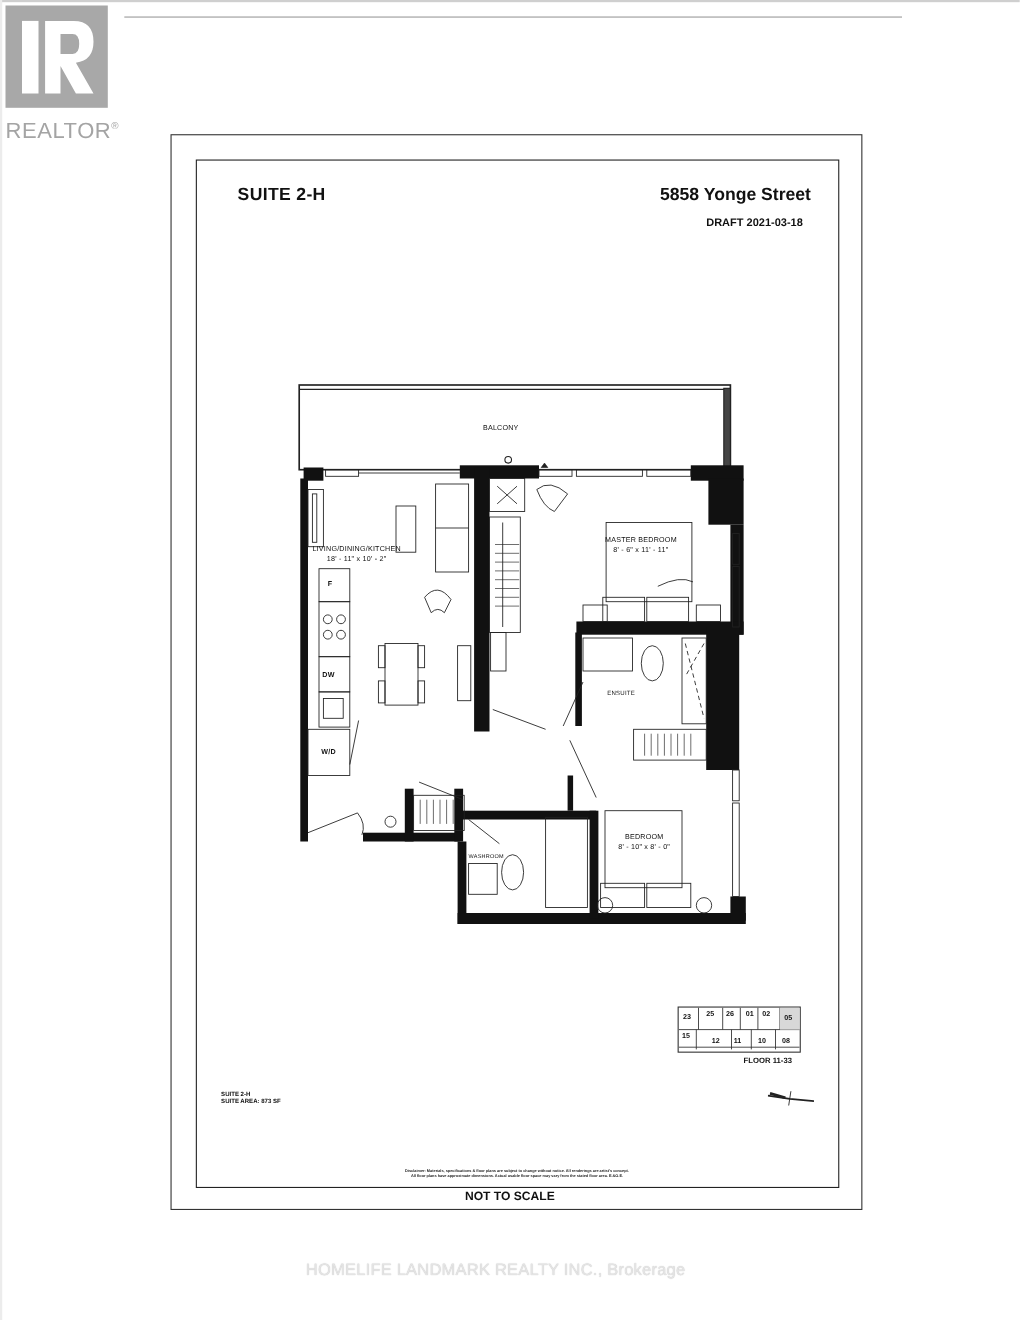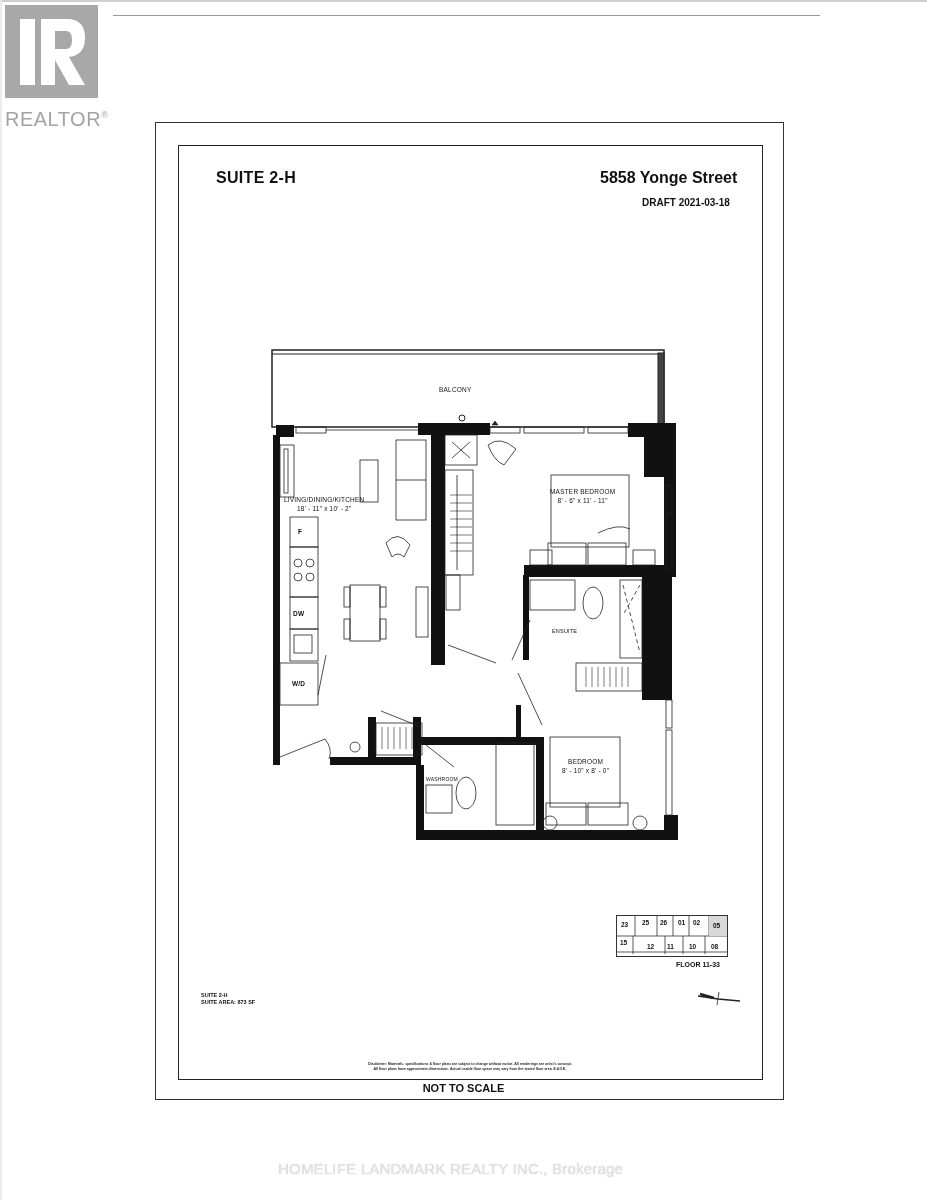--- a/index.html
+++ b/index.html
@@ -28,21 +28,21 @@
   .room-label { position:absolute; font-size:6.5px; letter-spacing:0.2px; text-align:center; line-height:9px; white-space:nowrap; }
 
   .keyplan { position:absolute; left:616px; top:915px; width:112px; height:42px; border:1px solid #333; box-sizing:border-box; font-size:6.5px; font-weight:bold; }
   .floor-label { position:absolute; left:676px; top:961px; font-size:7px; font-weight:bold; }
 
   .suite-info { position:absolute; left:201px; top:992px; font-size:5.5px; font-weight:bold; line-height:7px; }
 
   .disclaimer { position:absolute; left:330px; top:1062px; width:280px; text-align:center; font-size:3.5px; font-weight:bold; line-height:5px; color:#222; }
   .not-to-scale { position:absolute; left:0; top:1082px; width:927px; text-align:center; font-size:11px; font-weight:bold; }
 
-  .watermark { position:absolute; left:278px; top:1146px; font-size:15px; color:#e4e4e4; letter-spacing:0.2px; text-shadow:0 0 1px #bdbdbd; white-space:nowrap;margin-top:14px; }
+  .watermark { position:absolute; left:278px; top:1146px; font-size:15px; color:#e4e4e4; letter-spacing:0.2px; text-shadow:0 0 1px #bdbdbd; white-space:nowrap; }
 </style>
 </head>
 <body>
 
 <div class="top-edge"></div>
 <div class="left-edge"></div>
 <div class="top-line"></div>
 
 <div class="realtor-logo">
   <div class="realtor-box">

